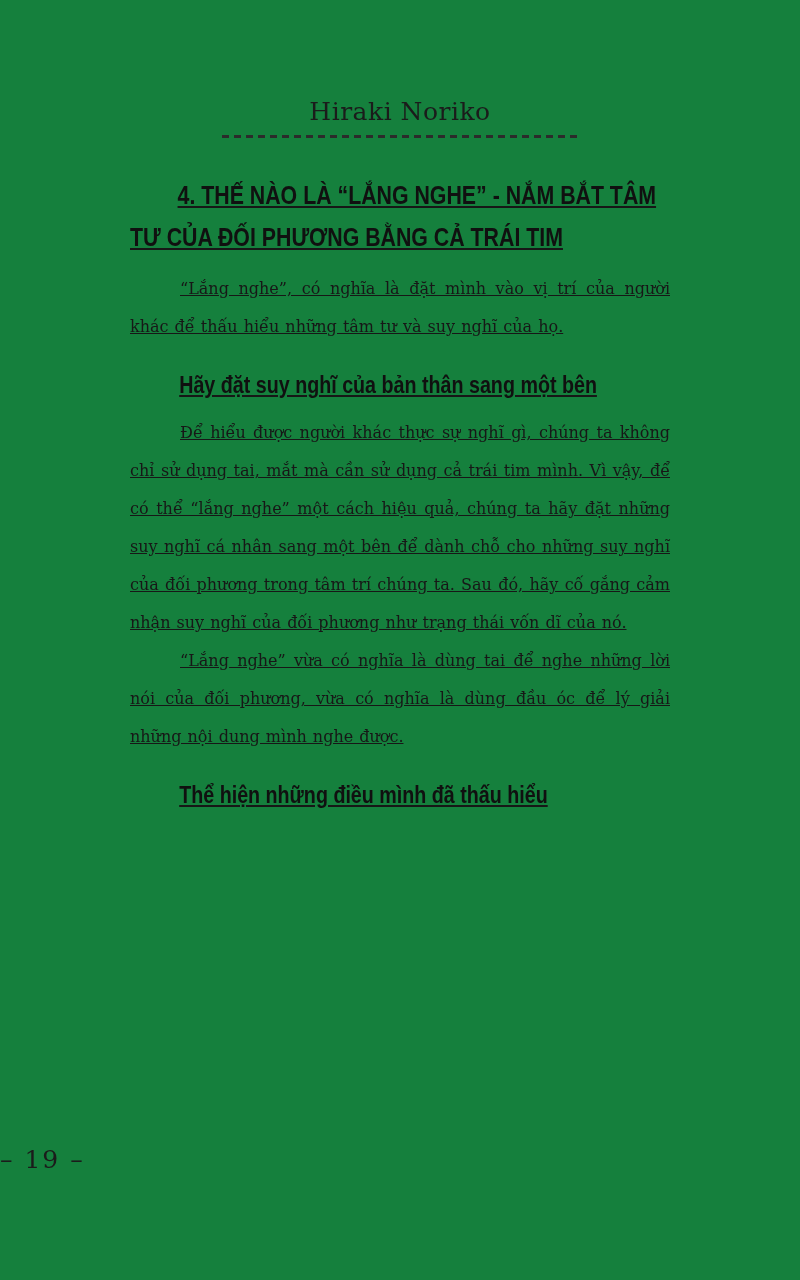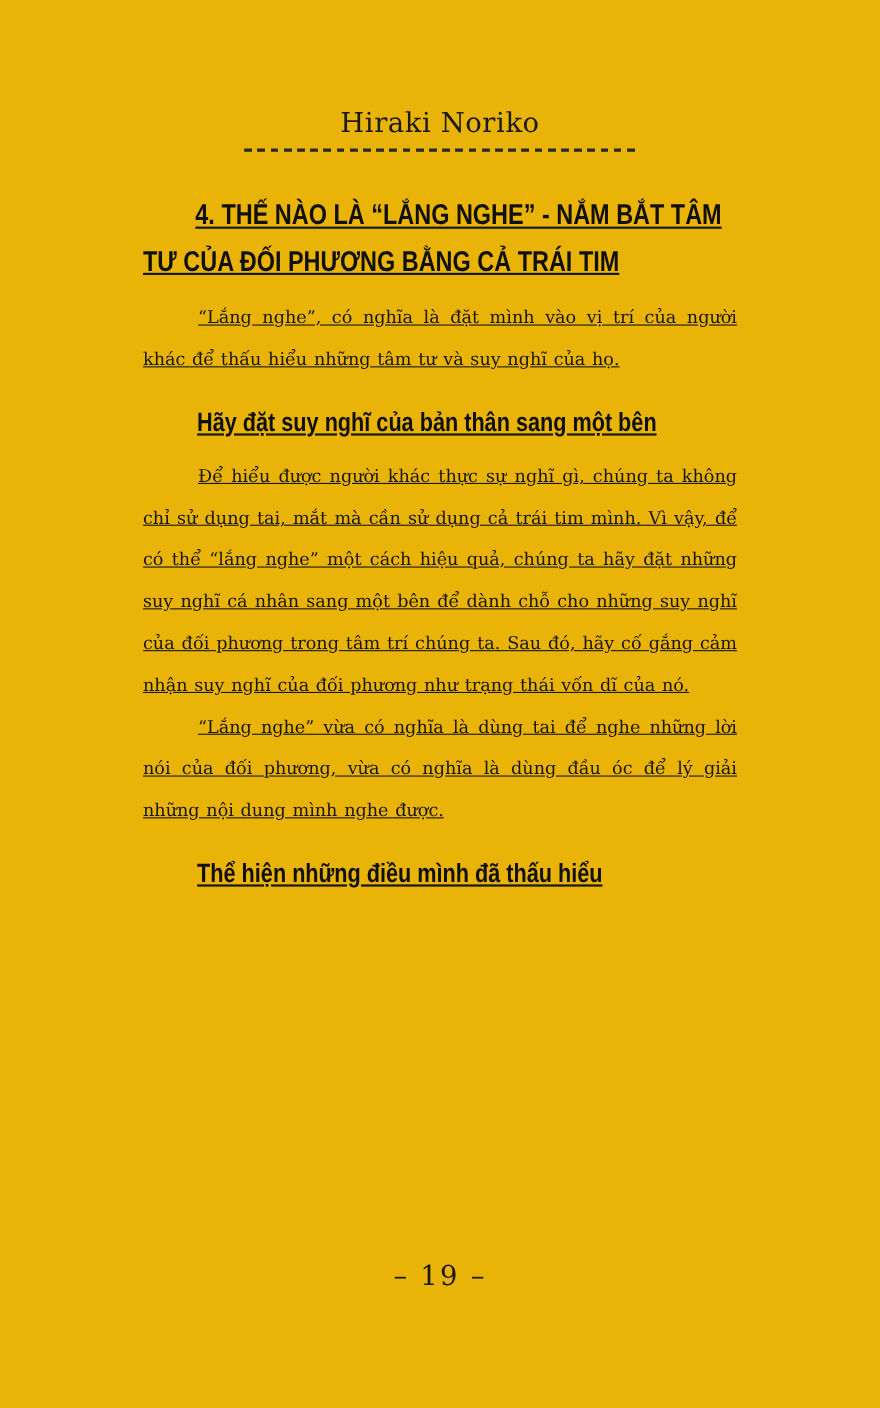--- a/index.html
+++ b/index.html
@@ -5,21 +5,21 @@
   html, body {
     margin: 0;
     padding: 0;
     background: #ffffff;
   }
   .page {
     position: relative;
     width: 800px;
     height: 1280px;
     box-sizing: border-box;
-    background: #eab308;
+    background: #15803d;
     color: #171717;
     padding: 98px 130px 0 130px;
     overflow: hidden;
   }
   
   .running-title {
     font-family: "DejaVu Serif", serif;
     font-size: 25px;
     line-height: 28px;
     text-align: center;
@@ -75,21 +75,20 @@
     text-indent: 50px;
     margin: 0;
     word-spacing: 1px;
   }
   
   .page-footer {
     position: absolute;
     bottom: 106px;
     left: 0;
     width: 100%;
-    text-align: center;
   }
   .page-number {
     font-family: "DejaVu Serif", serif;
     font-size: 25px;
     color: #1b1b1b;
     letter-spacing: 2px;
   }
 </style>
 </head>
 <body>

